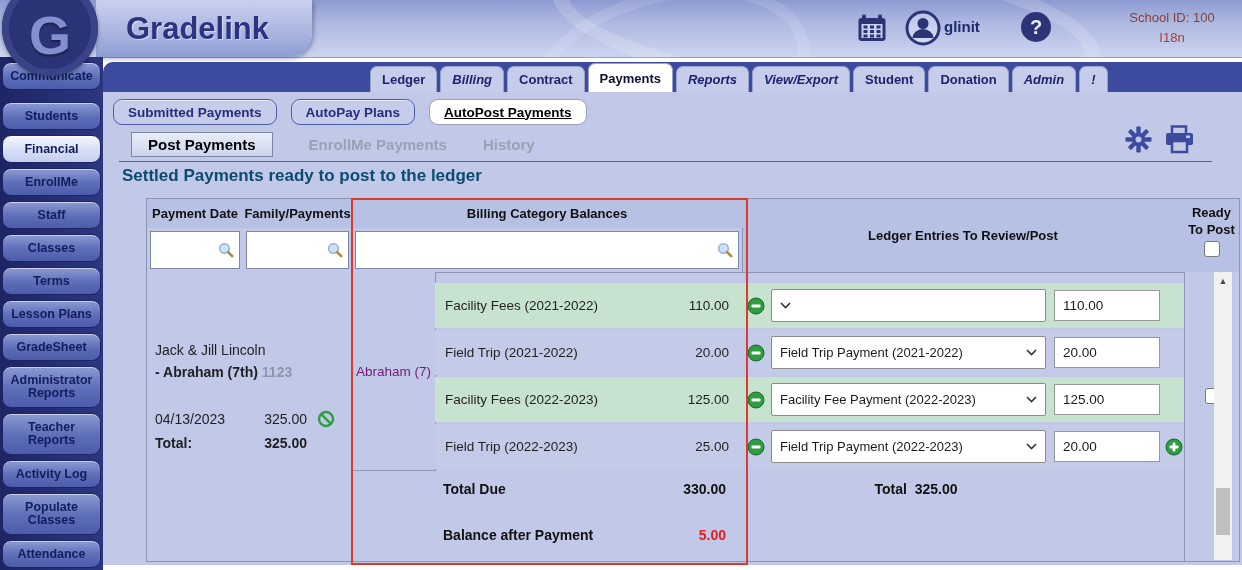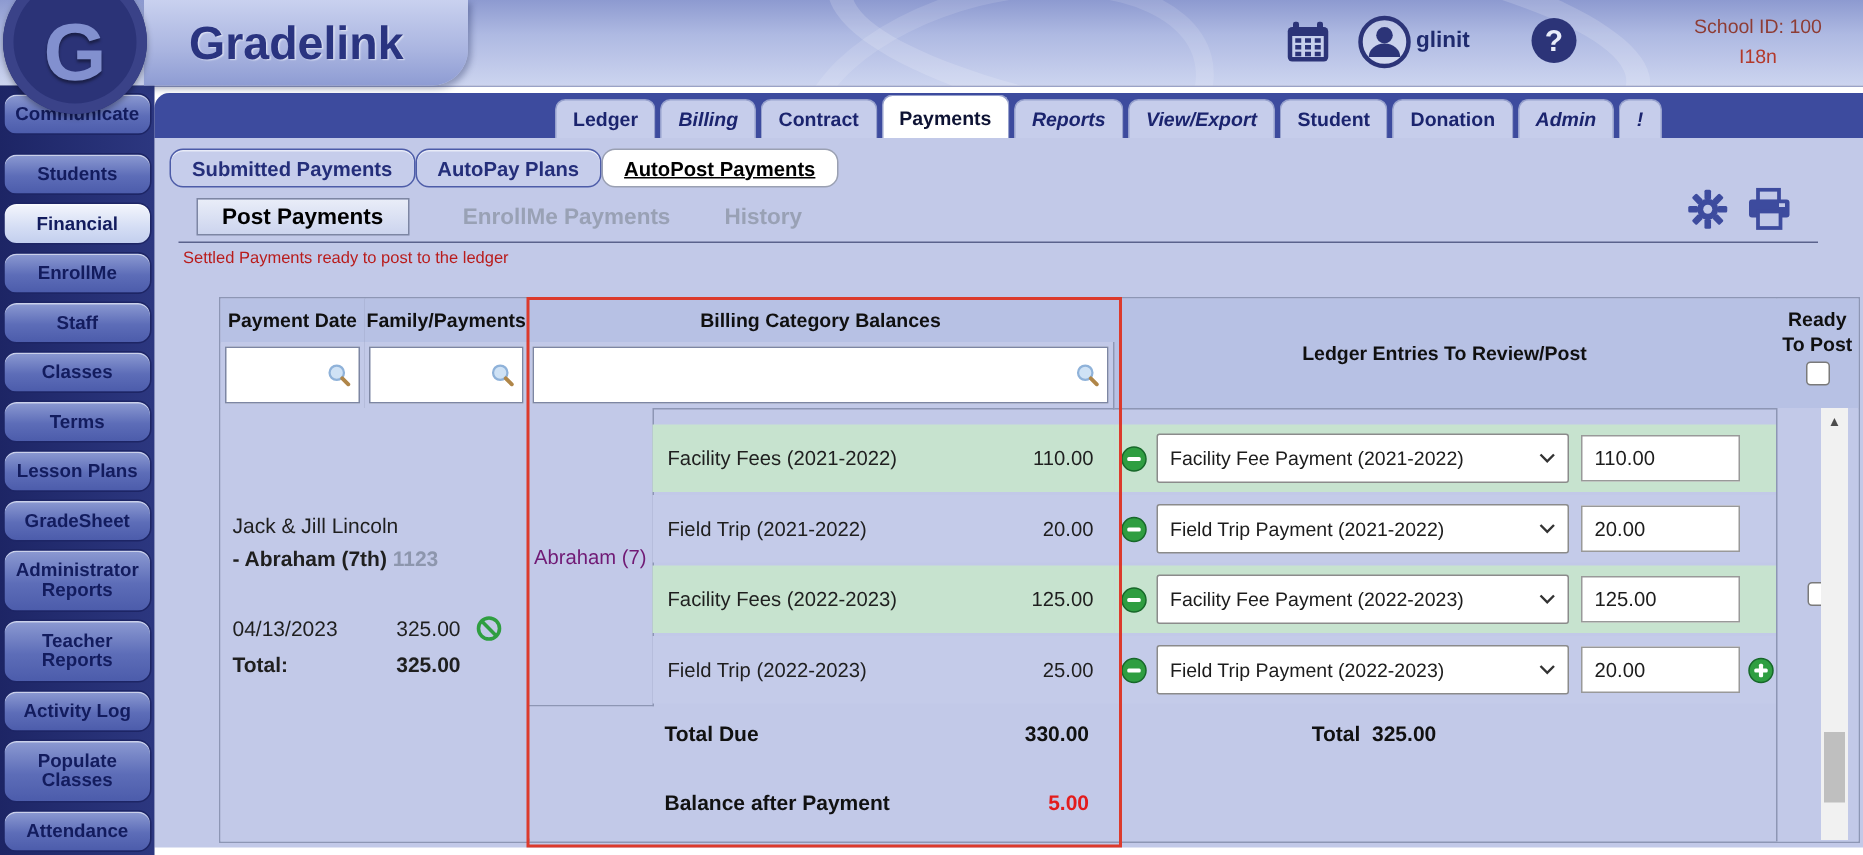--- a/index.html
+++ b/index.html
@@ -44,34 +44,34 @@
   
   .panel{position:absolute;left:103px;top:62px;width:1139px;height:503px;background:#c2c9e8;
     border-radius:10px 0 0 0;z-index:1;}
   .panel-top{position:absolute;left:0;top:0;width:100%;height:30px;background:#3d4b9e;border-radius:10px 0 0 0;}
   .tabs{position:absolute;left:267px;bottom:0;display:flex;align-items:flex-end;gap:3px;}
   .tab{height:26px;box-sizing:border-box;padding:5px 11px 0;background:#c6cdeb;color:#1b246e;
     font-weight:bold;font-size:13px;border-radius:7px 7px 0 0;border:1px solid #97a1cd;border-bottom:none;cursor:pointer;white-space:nowrap;}
   .tab.it{font-style:italic;}
   .tab.active{background:#fff;color:#0d1233;height:29px;padding-top:7px;}
 
-  .pillbar{position:absolute;left:10px;top:37px;display:flex;}
+  .pillbar{position:absolute;left:10px;top:37px;display:flex;gap:14px;}
   .pill{height:24px;padding:0 14px;border-radius:9px;background:#c6cdeb;border:1px solid #4d5ca8;
     color:#242e7a;font-weight:bold;font-size:13.5px;display:flex;align-items:center;cursor:pointer;
     box-shadow:inset 0 1px 0 rgba(255,255,255,.6);}
   .pill.active{background:#fff;color:#000;border-color:#9aa0b2;text-decoration:underline;}
 
   .sectabs{position:absolute;left:28px;top:68px;display:flex;align-items:center;gap:36px;height:28px;}
   .sectab{font-size:15px;font-weight:bold;color:#99a1b5;cursor:pointer;}
   .sectab.active{color:#000;background:linear-gradient(180deg,#e9edf8,#ccd4ee);
     border:1px solid #7d86a3;padding:3px 16px;}
   .toolicons{position:absolute;left:1022px;top:63px;display:flex;gap:12px;align-items:center;}
   .toolicons .ic{cursor:pointer;}
   .rule{position:absolute;left:16px;top:99px;width:1093px;border-top:1px solid #5a628c;}
-  .note{position:absolute;left:19px;top:104px;font-size:11px;color:#b91c1c;}
+  .note{position:absolute;left:19px;top:104px;font-size:17px;color:#0c4a6e;font-weight:bold;}
 
   
   .tbl{position:absolute;left:19px;top:136px;width:1092px;height:362px;border:1px solid #8d96b4;background:#c2c9e8;margin-left:24px;}
   .cell{position:absolute;box-sizing:border-box;}
   .th{background:#b7c1e4;border-right:1px solid #8d96b4;border-bottom:1px solid #8d96b4;
     font-weight:bold;font-size:13px;color:#101010;display:flex;align-items:center;justify-content:center;text-align:center;}
   .fcell{background:#c2c9e8;border-right:1px solid #8d96b4;border-bottom:1px solid #8d96b4;}
   .filter-input{position:absolute;left:3px;right:3px;top:3px;bottom:3px;background:#fff;border:1px solid #7d86a3;}
   .filter-input input{position:absolute;inset:0;width:100%;height:100%;border:none;outline:none;
     background:transparent;font-size:13px;padding:0 22px 0 6px;box-sizing:border-box;font-family:inherit;}
@@ -324,21 +324,20 @@
     </div>
 
     <div class="lrow rowg" style="top:84px;">
       <span class="iconbtn">
         <svg width="18" height="18" viewBox="0 0 18 18">
             <circle cx="9" cy="9" r="8" fill="#2f9e41" stroke="#17682a"></circle>
             <rect x="4.5" y="7.6" width="9" height="2.8" rx="1" fill="#fff"></rect>
           </svg>
       </span>
       <div class="sel">
-        <span>Facility Fee Payment (2021-2022)</span>
         <svg width="11" height="7" viewBox="0 0 11 7">
             <polyline points="1,1 5.5,5.5 10,1" fill="none" stroke="#333" stroke-width="1.6"></polyline>
           </svg>
       </div>
       <input class="amt" value="110.00" style="">
     </div>
     <div class="lrow rowl" style="top:131px;">
       <span class="iconbtn">
         <svg width="18" height="18" viewBox="0 0 18 18">
             <circle cx="9" cy="9" r="8" fill="#2f9e41" stroke="#17682a"></circle>

